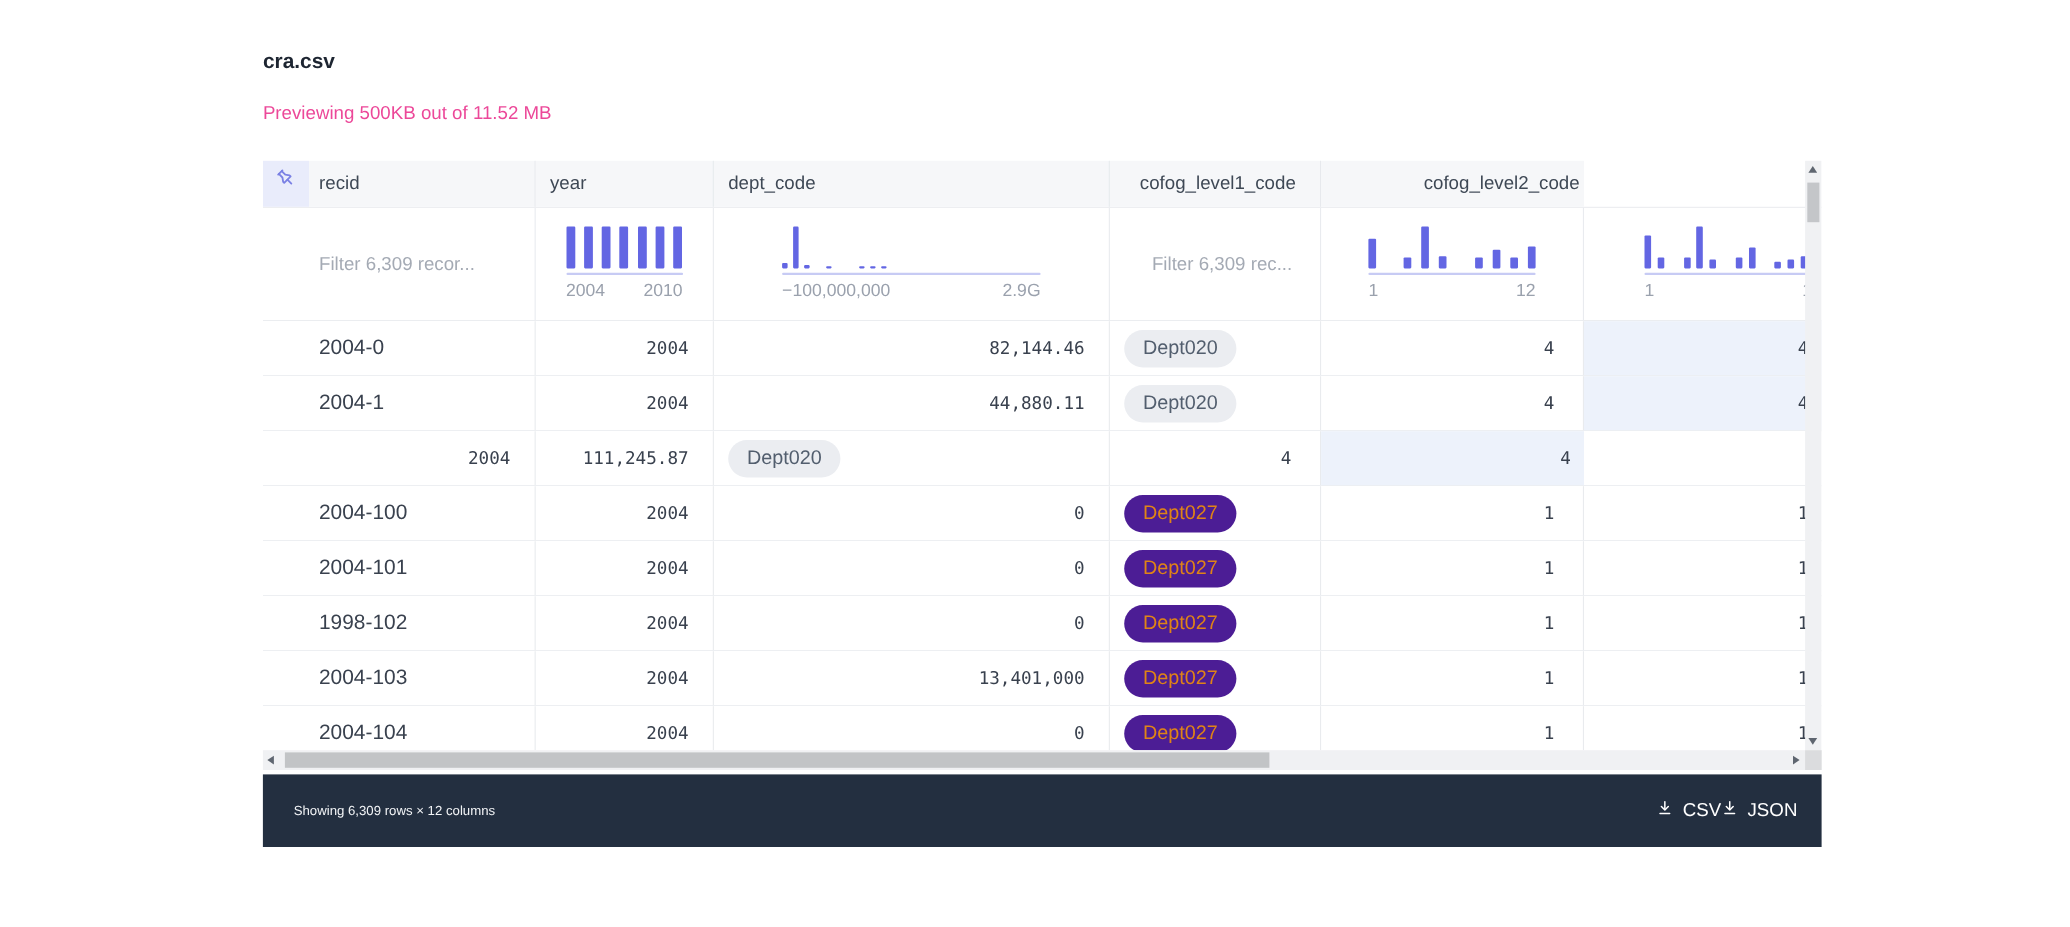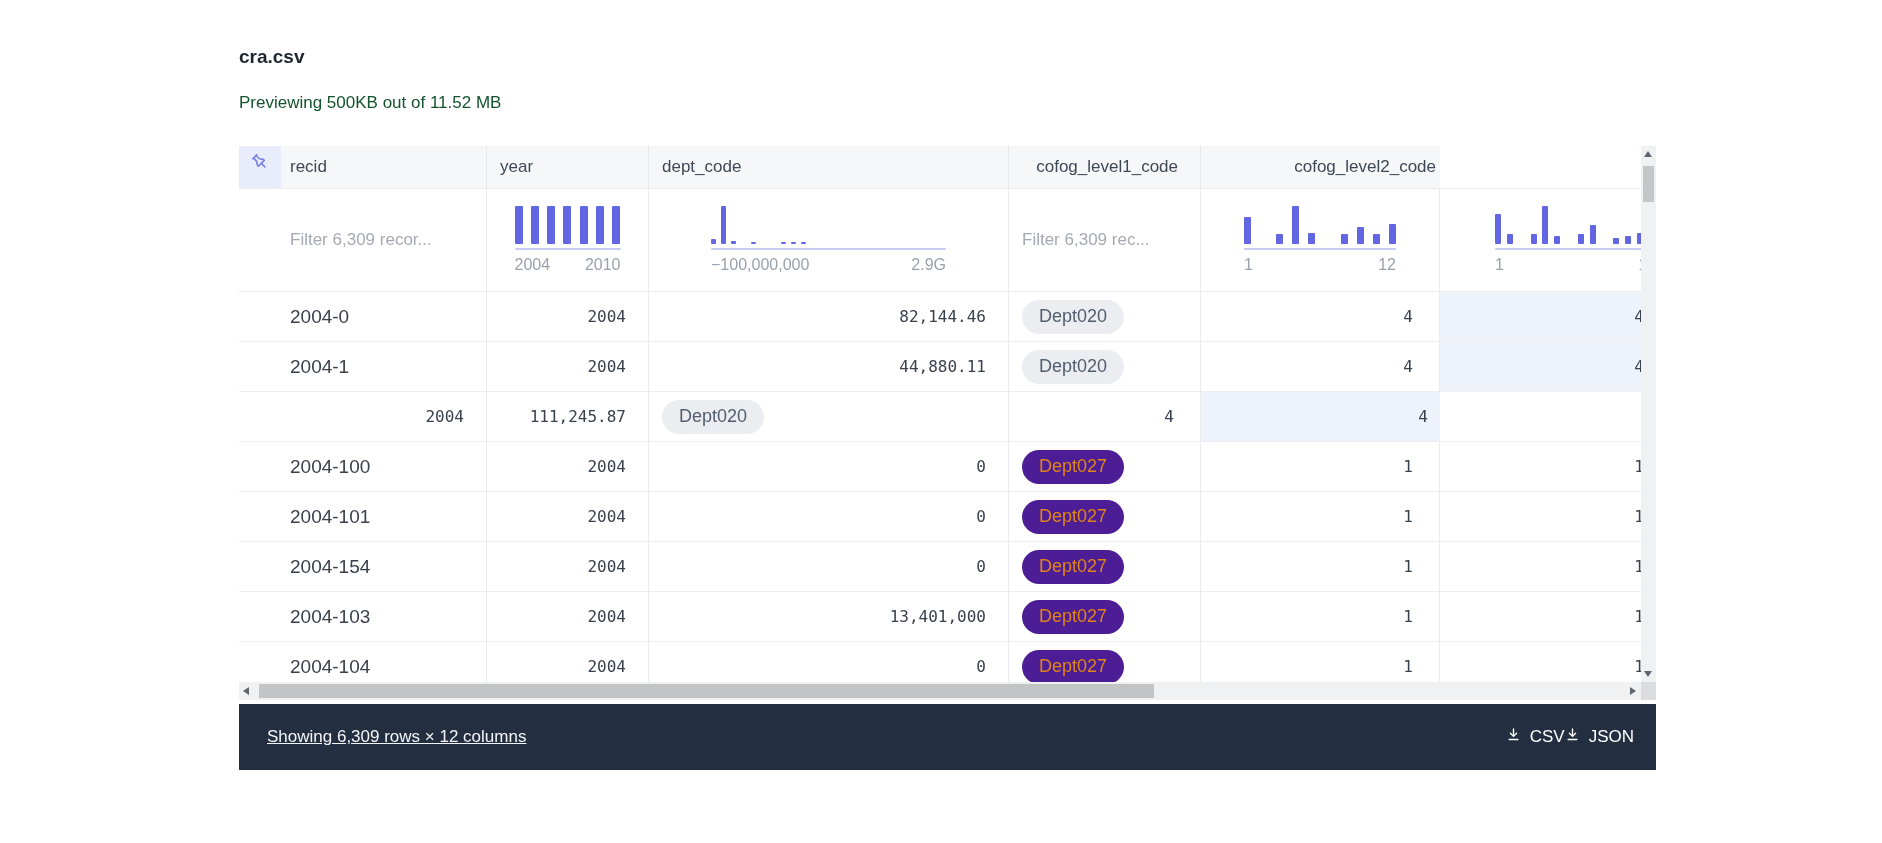--- a/index.html
+++ b/index.html
@@ -1,20 +1,20 @@
 <!DOCTYPE html>
 <html><head>
 <meta charset="utf-8">
 <style>
   * { margin:0; padding:0; box-sizing:border-box; }
   html,body { width:1882px; height:843px; background:#ffffff; overflow:hidden;
     font-family:"Liberation Sans", sans-serif; }
   .page { padding:46px 0 0 239px; }
   .title { font-size:19px; font-weight:700; color:#1d2531; line-height:22px; }
-  .subtitle { margin-top:24px; font-size:17px; color:#14532d; line-height:22px; }
+  .subtitle { margin-top:24px; font-size:17px; color:#ec4899; line-height:22px; }
 
   .table-wrap { position:relative; margin-top:32px; width:1417px; }
   .viewport { position:relative; width:1417px; height:536px; overflow:hidden; }
 
   
   .thead { display:grid; grid-template-columns:42px 206px 162px 360px 192px 239px 216px;
            height:43px; border-bottom:1px solid #e9ebef; }
   .hcell { background:#f6f7f9; font-size:17px; color:#3e4855; line-height:41px;
            white-space:nowrap; overflow:hidden; }
   .hcell.bordered { border-right:1px solid #e7e9ed;flex-direction:column; }
@@ -28,21 +28,21 @@
 
   
   .frow { display:grid; grid-template-columns:248px 162px 360px 192px 239px 216px;
           height:103px; border-bottom:1px solid #e9ebef; background:#fff; }
   .fcell { overflow:hidden; }
   .fcell.bordered { border-right:1px solid #e9ebef; }
   .f-input { width:100%; height:100%; border:none; outline:none; background:transparent;
              font-family:"Liberation Sans", sans-serif; font-size:17px; color:#39414e; }
   .f-input::placeholder { color:#a4aab4; }
   .pl-recid { padding-left:51px; }
-  .pl-dept  { padding-left:13px; }
+  .pl-dept  { padding-left:13px;text-align:center; }
 
   .histbox { margin-top:17px; }
   .hb-year   { width:106px; margin-left:auto; margin-right:auto; }
   .hb-amount { width:235px; margin-left:auto; margin-right:auto; }
   .hb-c1     { width:152px; margin-left:auto; margin-right:auto; }
   .hb-c2     { width:160px; margin-left:55px; }
   .hist { display:flex; align-items:flex-end; justify-content:space-between; height:38px; }
   .hbar { background:#6366e3; border-radius:1px; }
   .hb-year .hbar{width:8px;} .hb-amount .hbar{width:5px;}
   .hb-c1 .hbar{width:7px;}   .hb-c2 .hbar{width:6px;}
@@ -83,21 +83,21 @@
                border-right:6px solid #5f6670; }
   .tri-right { position:absolute; right:20px; top:5px; width:0; height:0;
                border-top:4.5px solid transparent; border-bottom:4.5px solid transparent;
                border-left:6px solid #5f6670; }
   .sb-corner { position:absolute; right:0; top:0; width:15px; height:18px; background:#dbdcde; }
 
   
   .footer { margin-top:4px; width:1417px; height:66px; background:#232f40;
             display:flex; align-items:center; justify-content:space-between;
             padding:0 22px 0 28px; }
-  .status { color:#f2f4f6; font-size:17px;text-decoration:underline; }
+  .status { color:#f2f4f6; font-size:12px; }
   .dl-group { display:flex; align-items:center; }
   .dl-btn { display:flex; align-items:center; gap:9px; background:transparent; border:none;
             color:#ffffff; font-family:"Liberation Sans", sans-serif; font-size:17px; cursor:pointer; }
 </style>
 </head>
 <body>
 
 <div class="page">
   <div class="title">cra.csv</div>
   <div class="subtitle">Previewing 500KB out of 11.52 MB</div>
@@ -281,21 +281,21 @@
         <div class="cell c-num bordered">2004</div>
         <div class="cell c-num bordered">0</div>
         <div class="cell c-dept bordered">
           <span class="badge" data-variant="yellow">Dept027</span>
         </div>
         <div class="cell c-num c-c1 bordered">1</div>
         <div class="cell c-num c-c2" data-variant="">1</div>
       </div>
 
       <div class="trow">
-        <div class="cell c-recid bordered">2004-154</div>
+        <div class="cell c-recid bordered">1998-102</div>
         <div class="cell c-num bordered">2004</div>
         <div class="cell c-num bordered">0</div>
         <div class="cell c-dept bordered">
           <span class="badge" data-variant="yellow">Dept027</span>
         </div>
         <div class="cell c-num c-c1 bordered">1</div>
         <div class="cell c-num c-c2" data-variant="">1</div>
       </div>
 
       <div class="trow">

